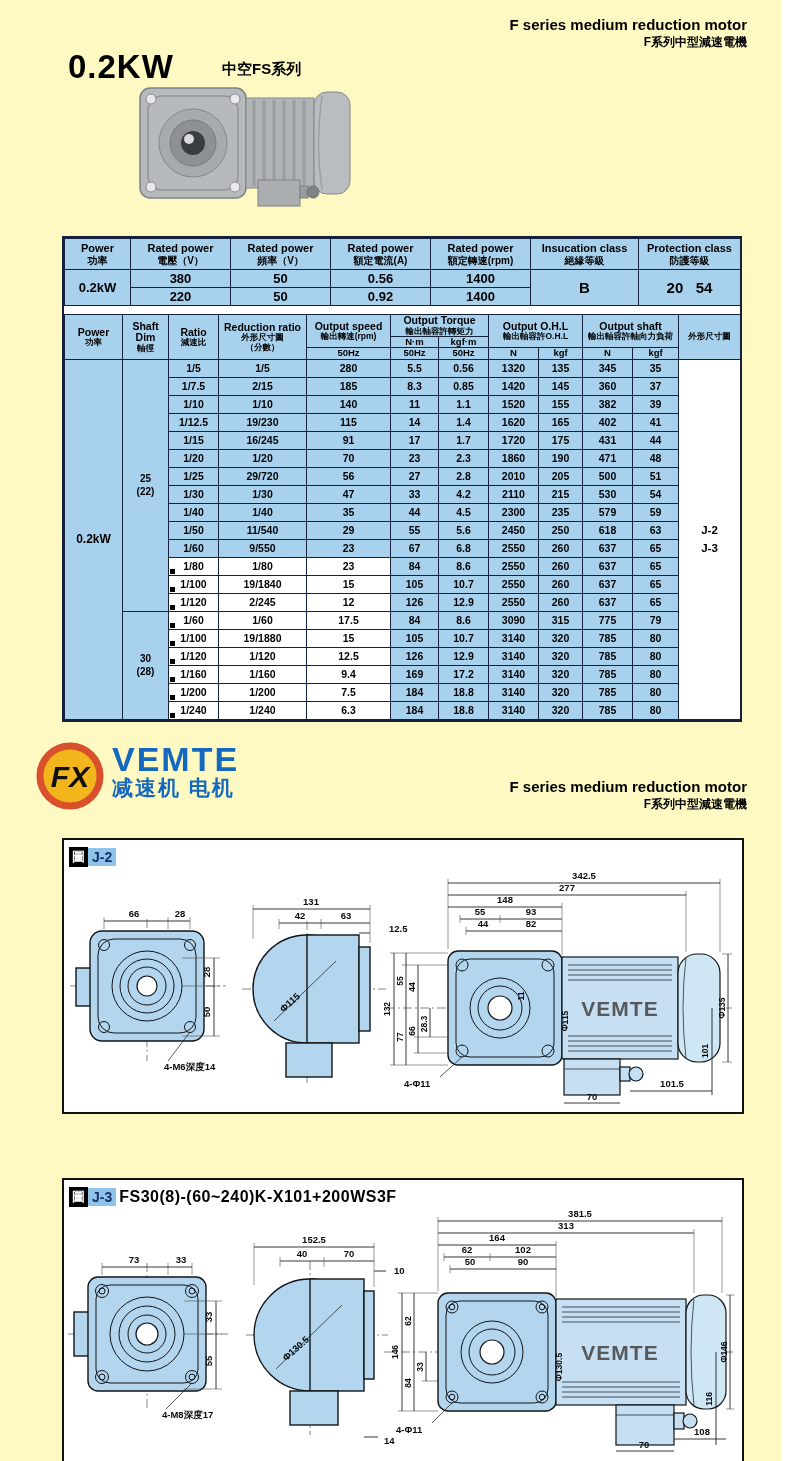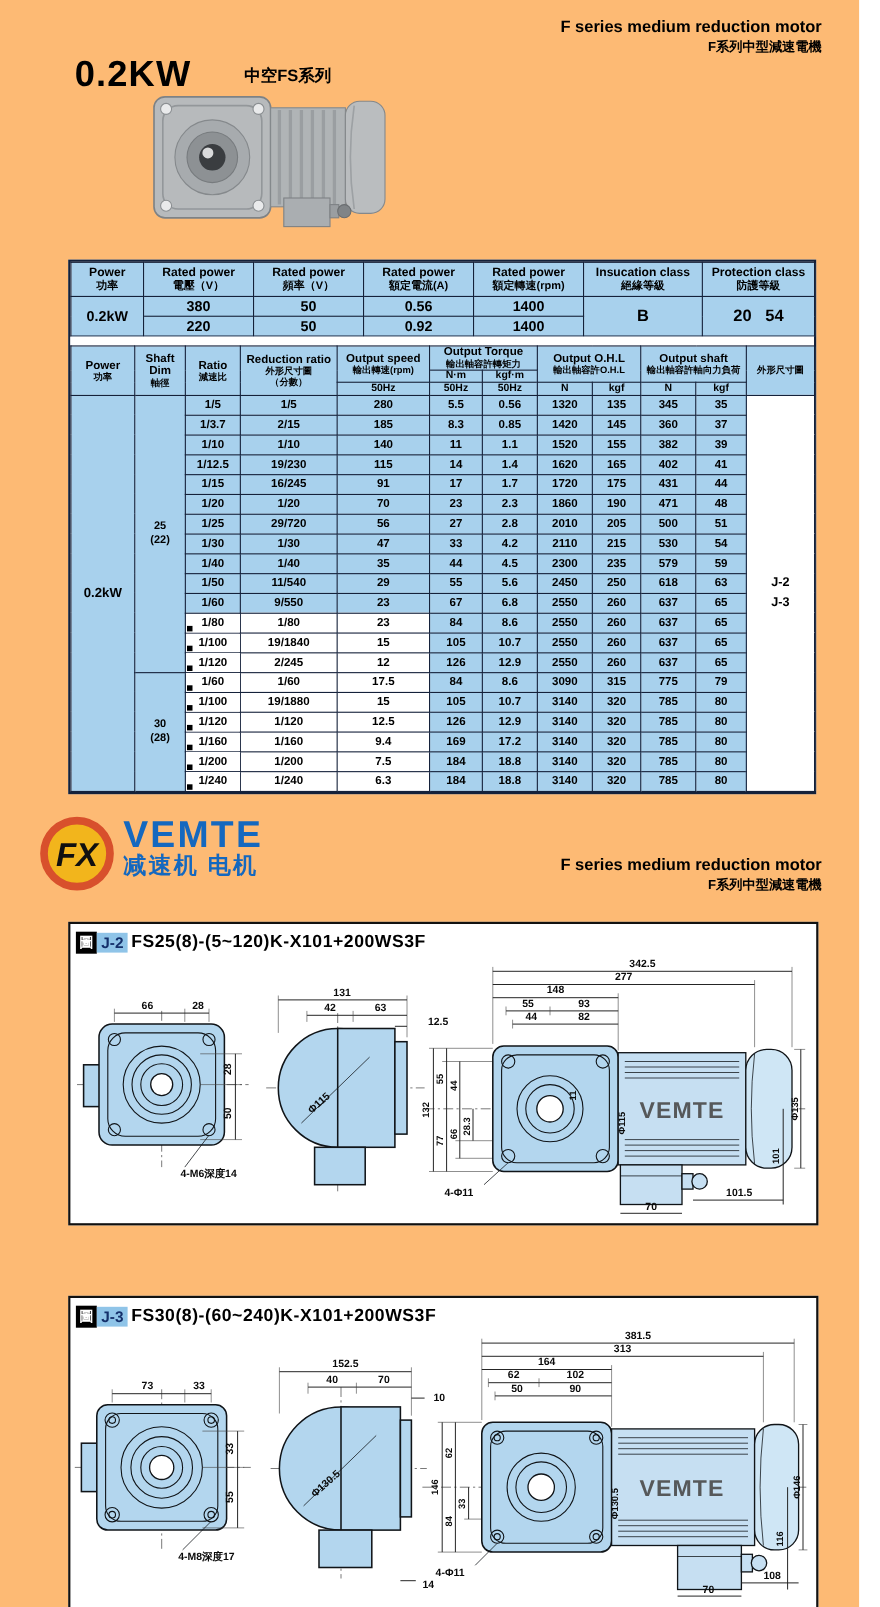--- a/index.html
+++ b/index.html
@@ -1,16 +1,16 @@
 <!DOCTYPE html>
 <html><head>
 <meta charset="utf-8">
 <style>
   html,body{margin:0;padding:0;background:#fff;}
-  #page{position:relative;width:781px;height:1461px;background:#fdba74;overflow:hidden;
+  #page{position:relative;width:781px;height:1461px;background:#fef9c3;overflow:hidden;
         font-family:"Liberation Sans","DejaVu Sans",sans-serif;color:#000;}
 
   
   .corner-header{position:absolute;right:34px;text-align:right;line-height:1.25;}
   .corner-header .en{font-size:15px;font-weight:bold;}
   .corner-header .zh{font-size:12px;font-weight:bold;}
   #hdr1{top:16px;}
   #hdr2{top:778px;}
 
   .kw-title{position:absolute;left:68px;top:48px;font-size:33px;font-weight:800;letter-spacing:1px;}
@@ -257,21 +257,21 @@
             <td>5.5</td>
             <td>0.56</td>
             <td>1320</td>
             <td>135</td>
             <td>345</td>
             <td>35</td>
             <td rowspan="20" class="dr">J-2
 J-3</td>
           </tr>
           <tr>
-            <td>1/3.7</td>
+            <td>1/7.5</td>
             <td>2/15</td>
             <td>185</td>
             <td>8.3</td>
             <td>0.85</td>
             <td>1420</td>
             <td>145</td>
             <td>360</td>
             <td>37</td>
           </tr>
           <tr>
@@ -491,21 +491,20 @@
 
   <div id="hdr2" class="corner-header">
     <div class="en">F series medium reduction motor</div>
     <div class="zh">F系列中型減速電機</div>
   </div>
 
   <div id="j2box" class="draw-box">
     <div class="draw-title">
       <span class="tag-black">圖</span>
         <span class="tag-blue">J-2</span>
-      <span class="draw-name">FS25(8)-(5~120)K-X101+200WS3F</span>
     </div>
     <svg width="674" height="240" viewBox="0 0 674 240">
 
       <g>
         <line class="cl" x1="6" y1="117" x2="162" y2="117"></line>
         <line class="cl" x1="83" y1="50" x2="83" y2="192"></line>
         <rect class="shape" x="12" y="99" width="16" height="38"></rect>
         <rect class="shape" x="26" y="62" width="114" height="110" rx="12"></rect>
         <rect class="ln" x="34" y="70" width="98" height="94" rx="16"></rect>
         <circle class="ln" cx="40" cy="76" r="5.5"></circle>

